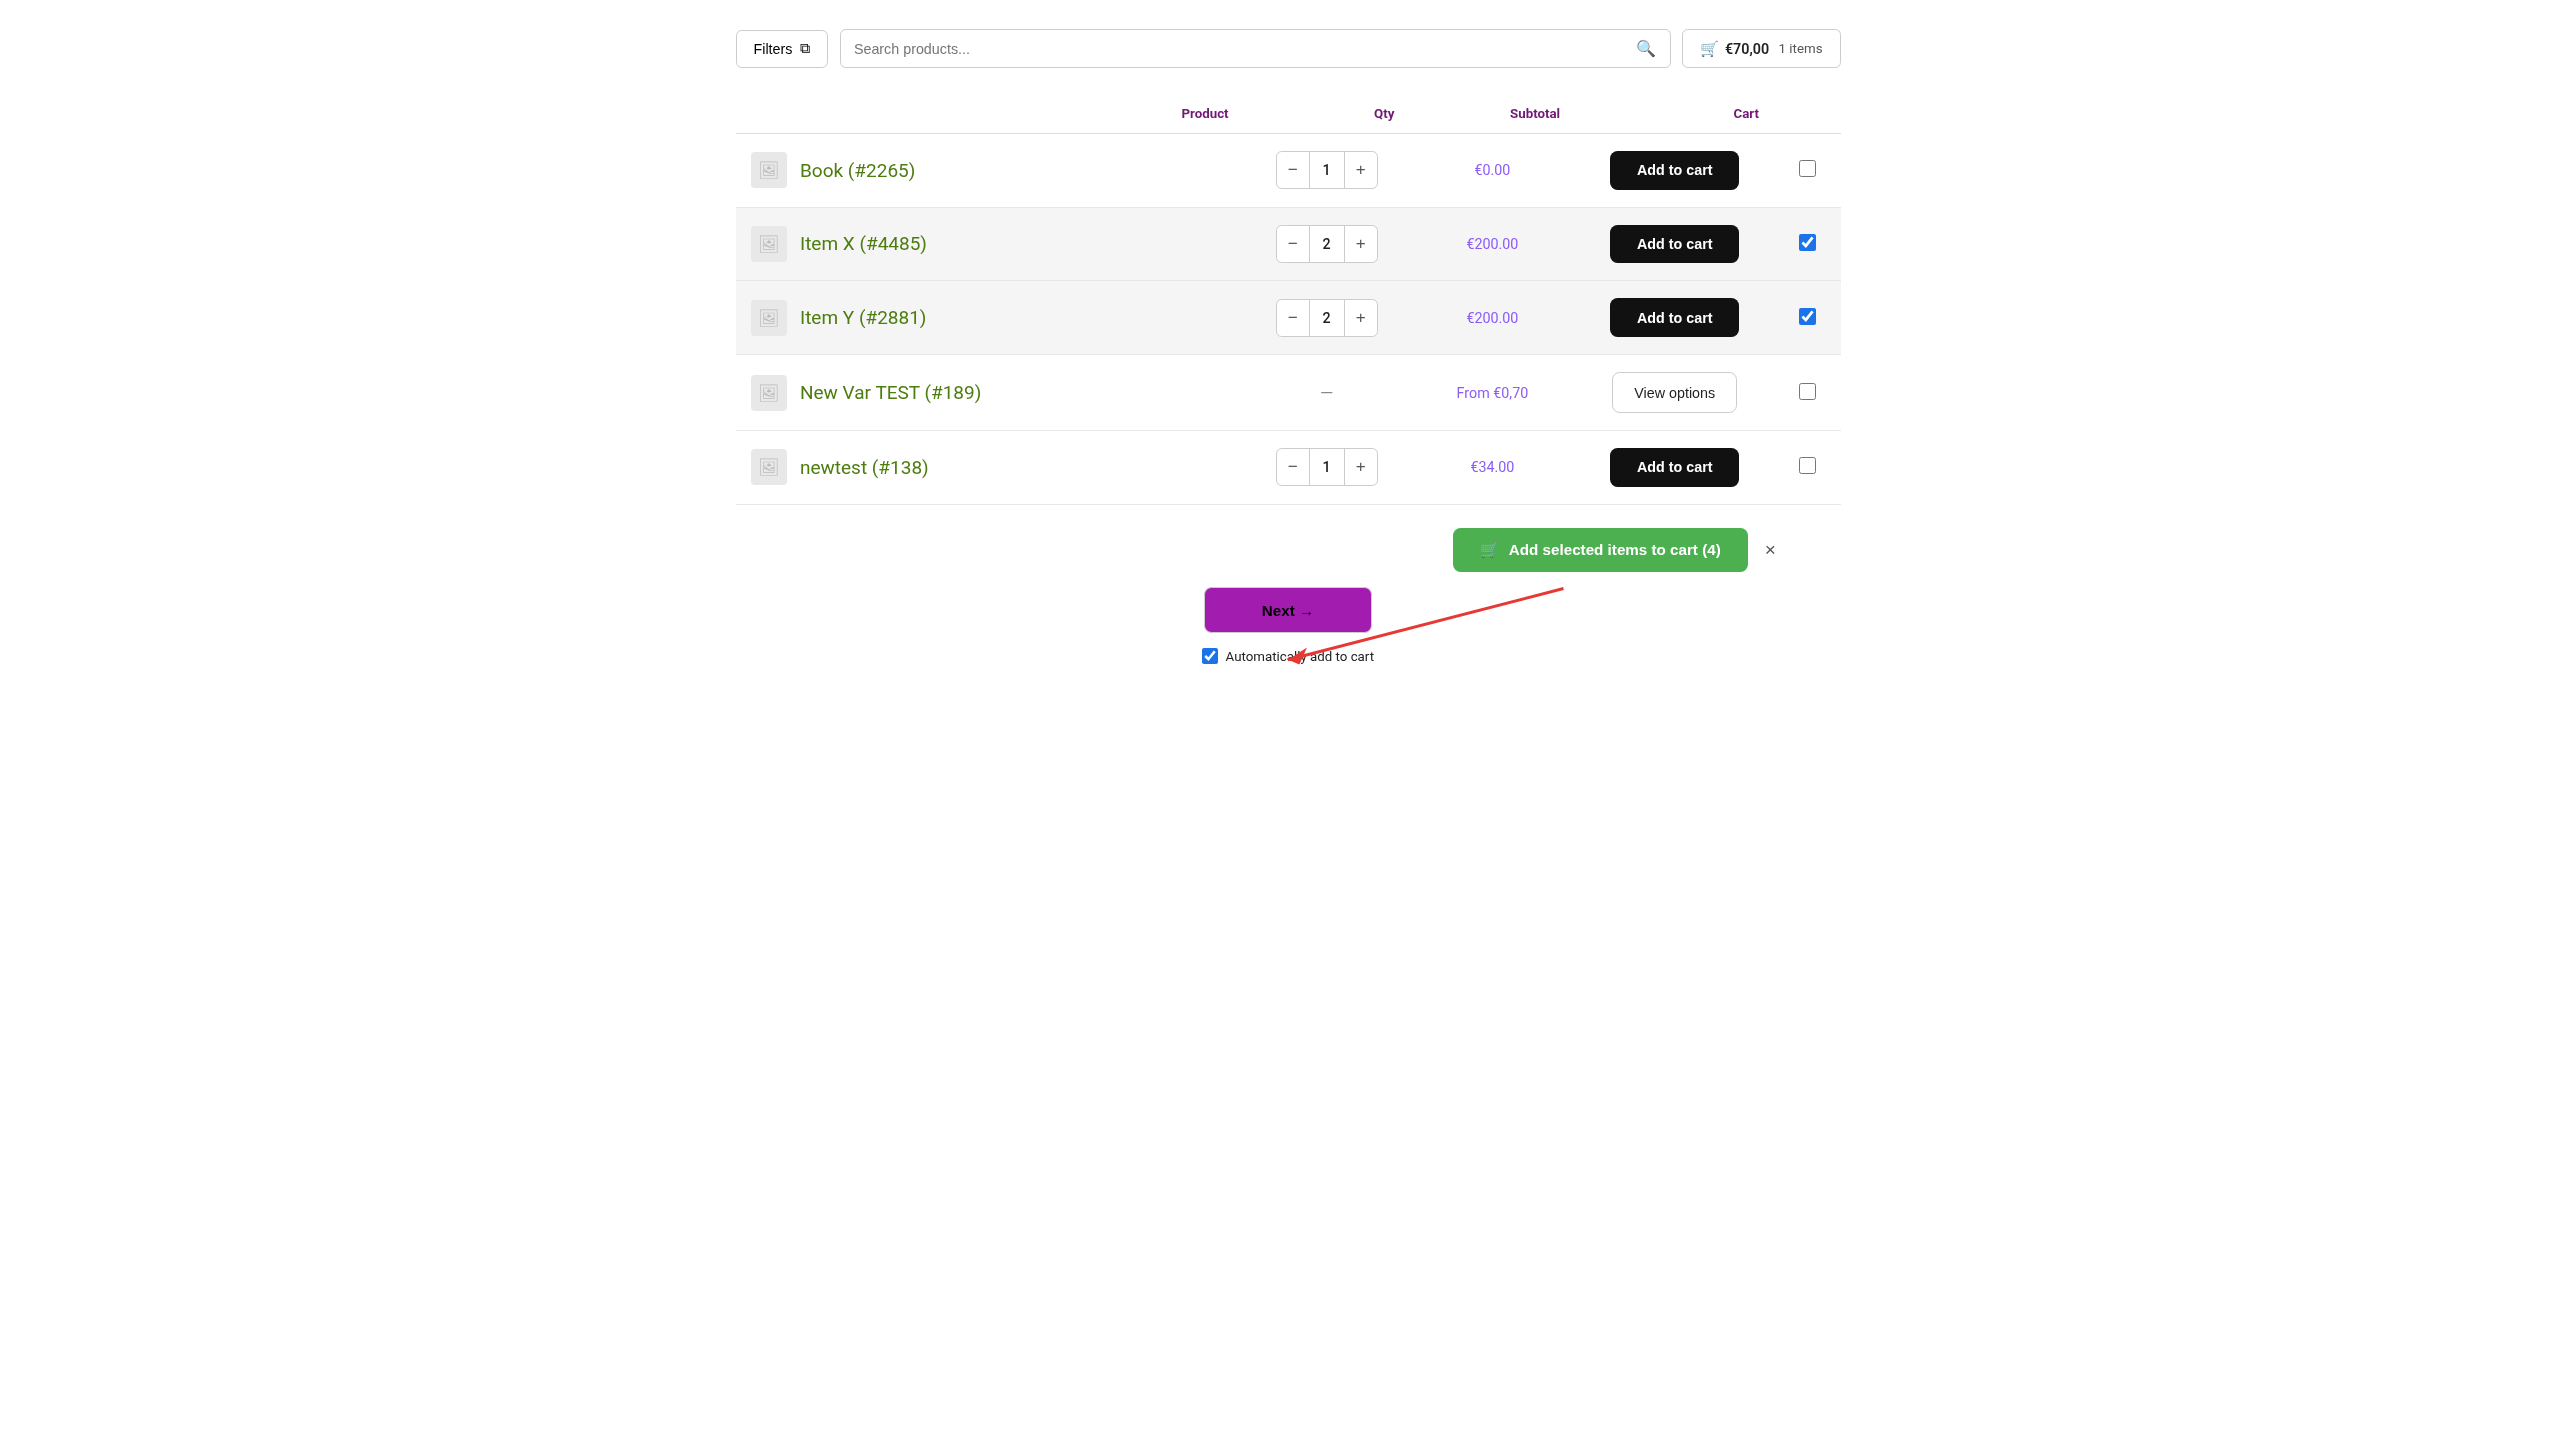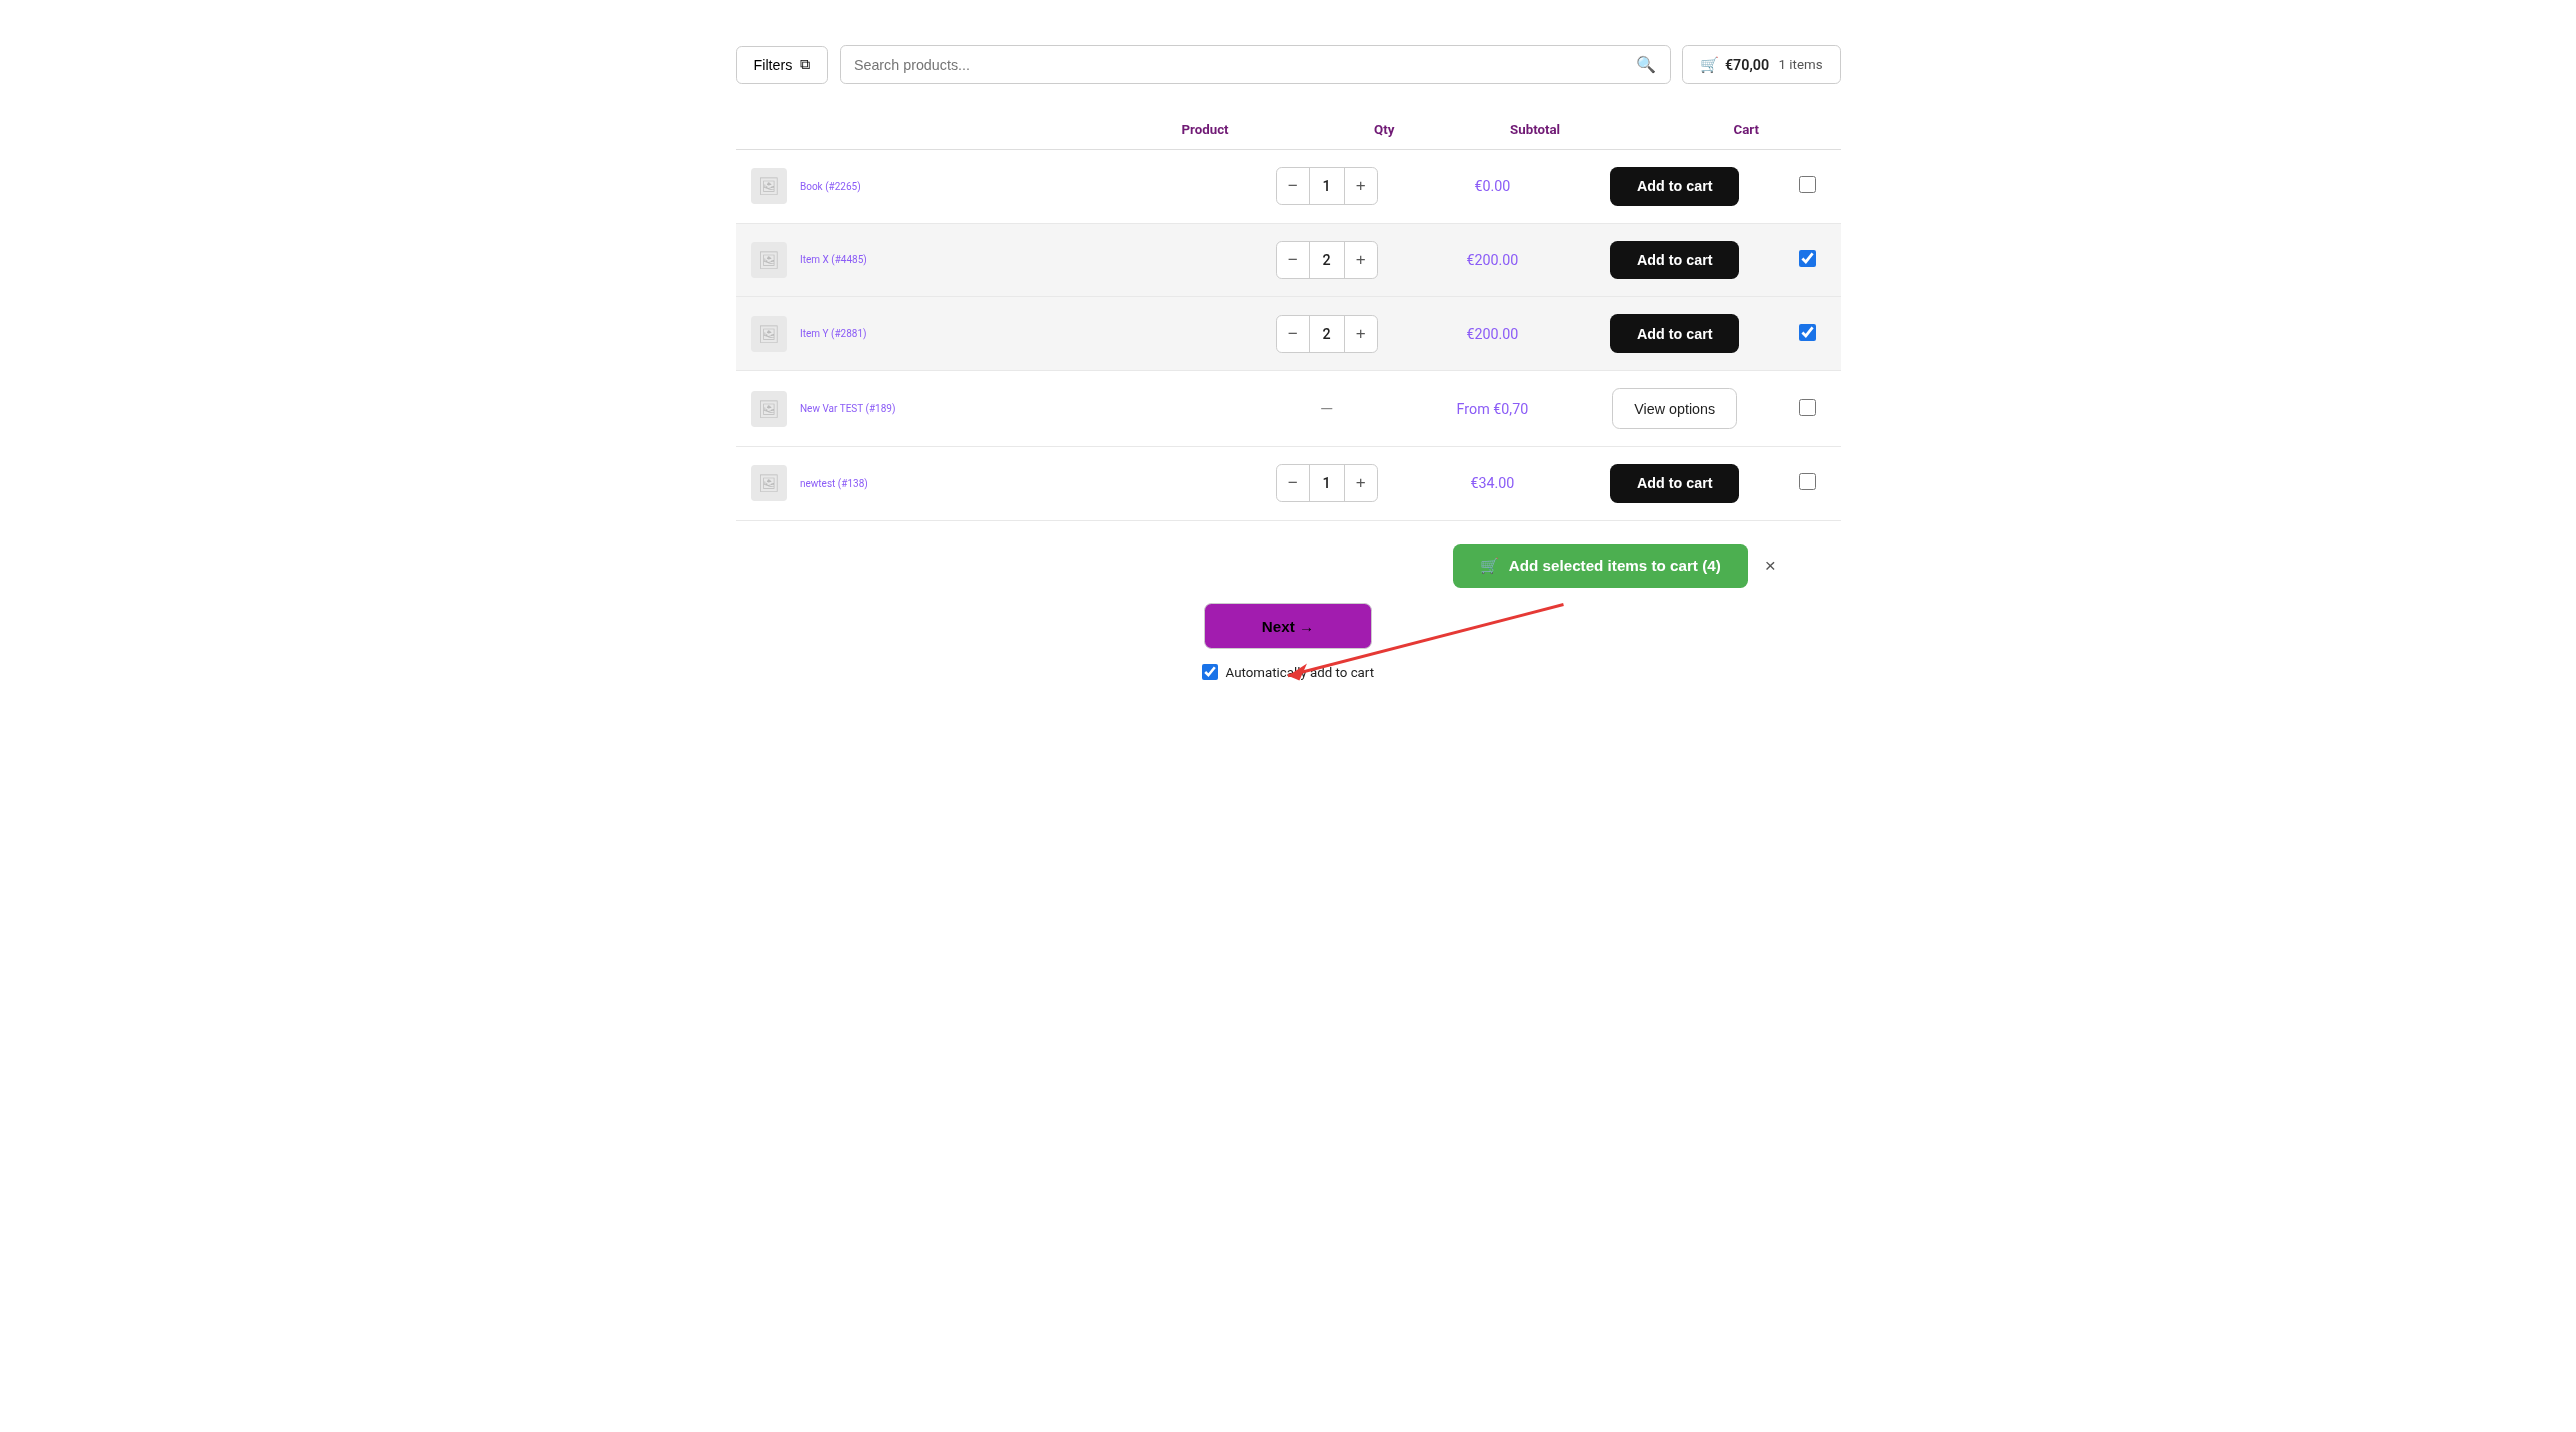--- a/index.html
+++ b/index.html
@@ -13,21 +13,20 @@
       max-width: 1143px;
       margin: 0 auto;
       padding: 29px 19px;
     }
     
     .top-bar {
       display: flex;
       align-items: center;
       gap: 11.4px;
       margin-bottom: 27px;
-      margin-top: 16px;
     }
     .filters-btn {
       display: flex;
       align-items: center;
       gap: 7.6px;
       border: 1.4px solid #ccc;
       border-radius: 5.7px;
       padding: 9.5px 17px;
       background: #fff;
       font-size: 14.3px;
@@ -124,22 +123,22 @@
       background: #e8e8e8;
       border-radius: 3.8px;
       display: flex;
       align-items: center;
       justify-content: center;
       color: #bbb;
       font-size: 17px;
       flex-shrink: 0;
     }
     .product-name {
-      font-size: 10px;
-      color: #8b5cf6;
+      font-size: 19px;
+      color: #4d7c0f;
     }
 
     
     .qty-stepper {
       display: inline-flex;
       align-items: center;
       border: 1.4px solid #ccc;
       border-radius: 5.7px;
       overflow: hidden;
       background: #fff;

